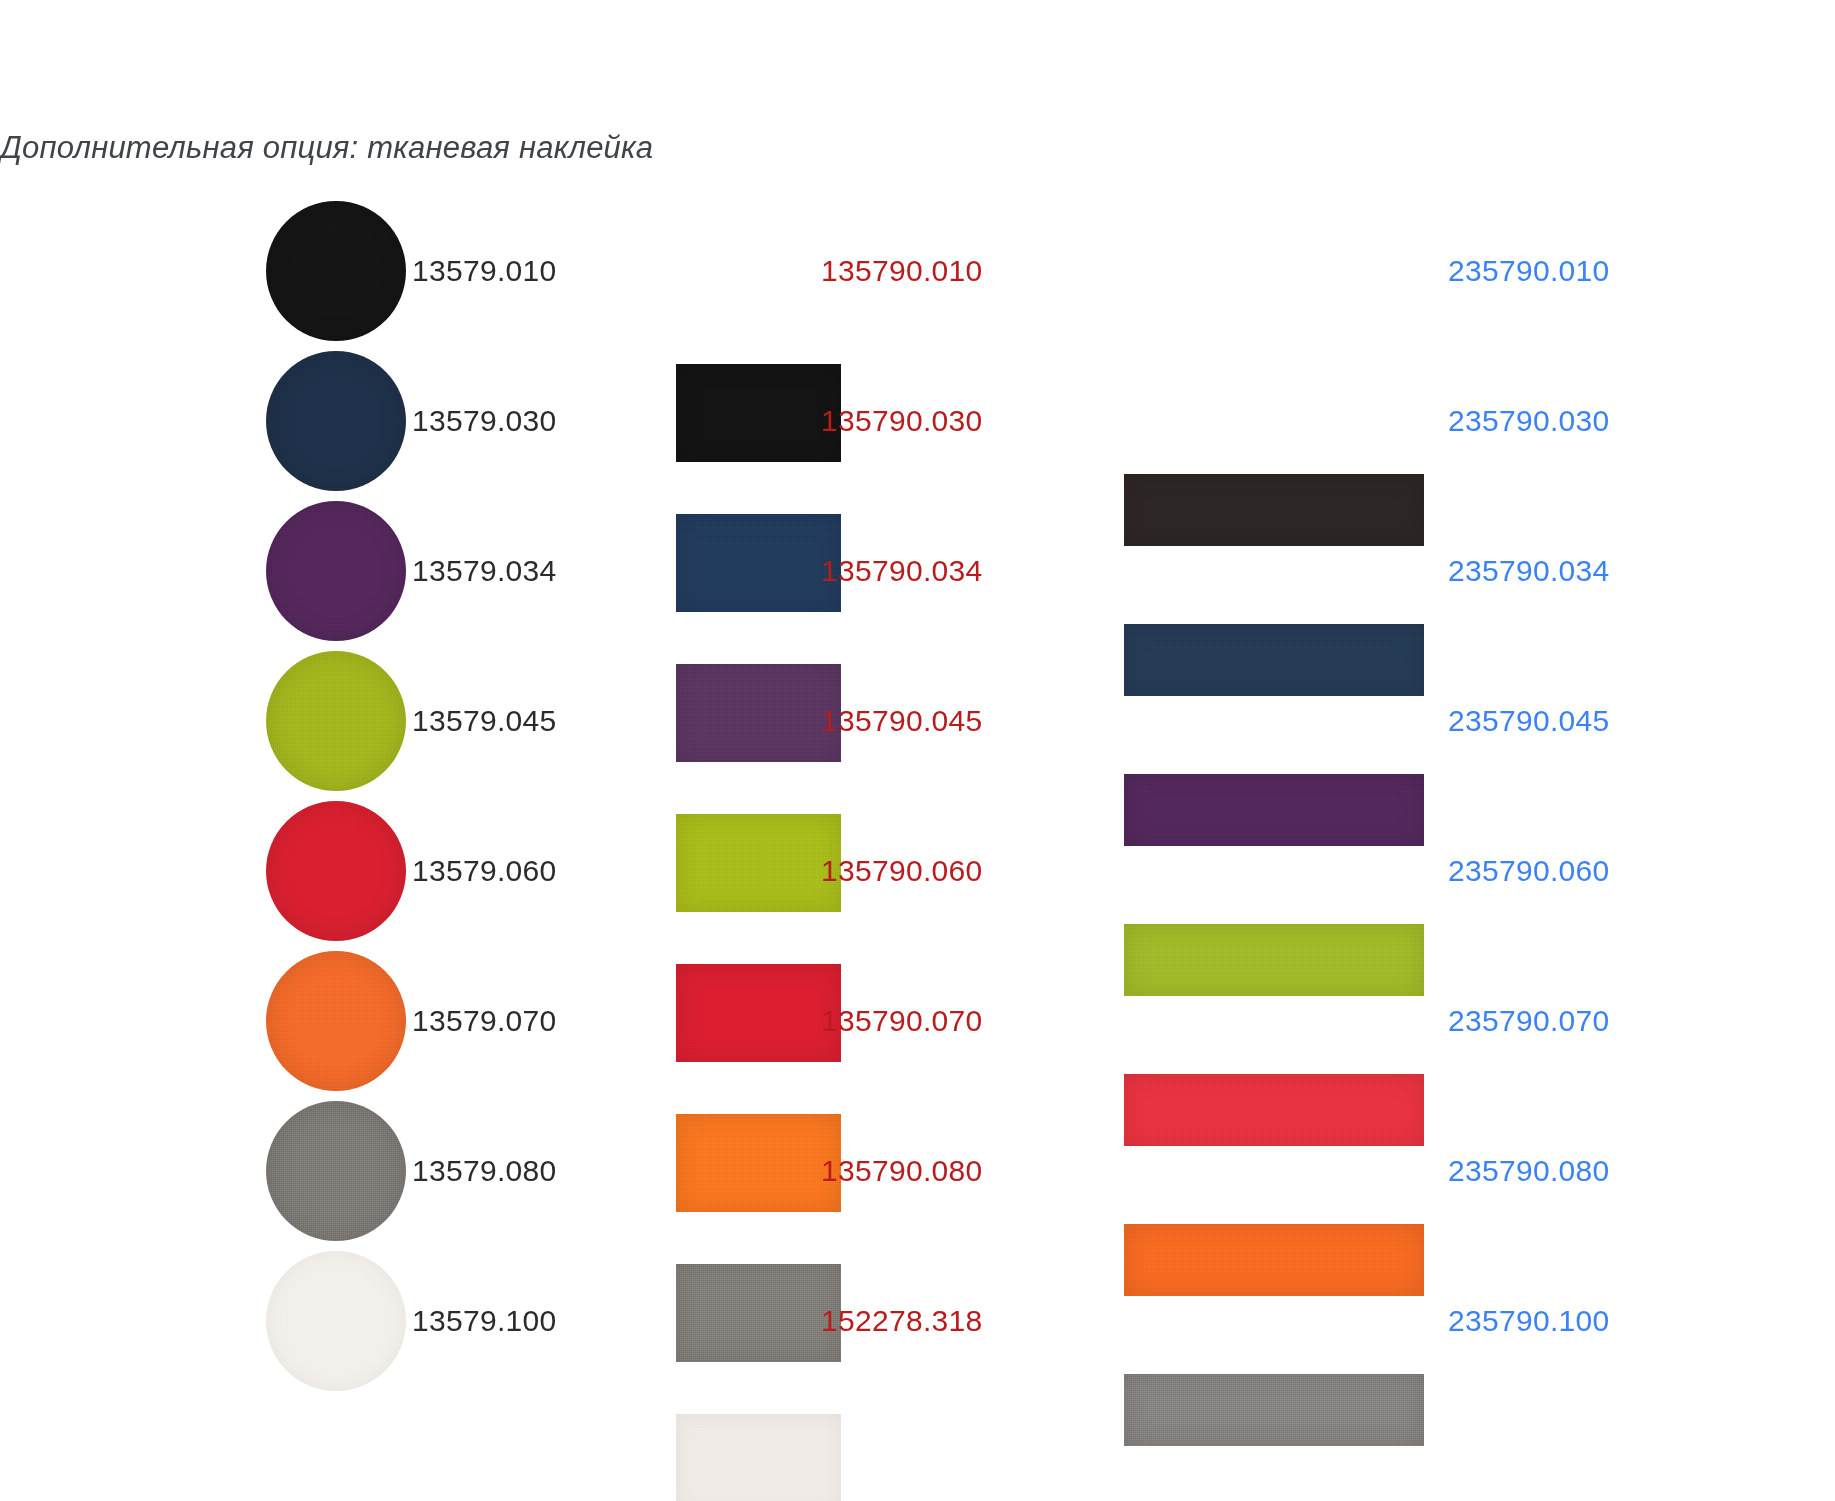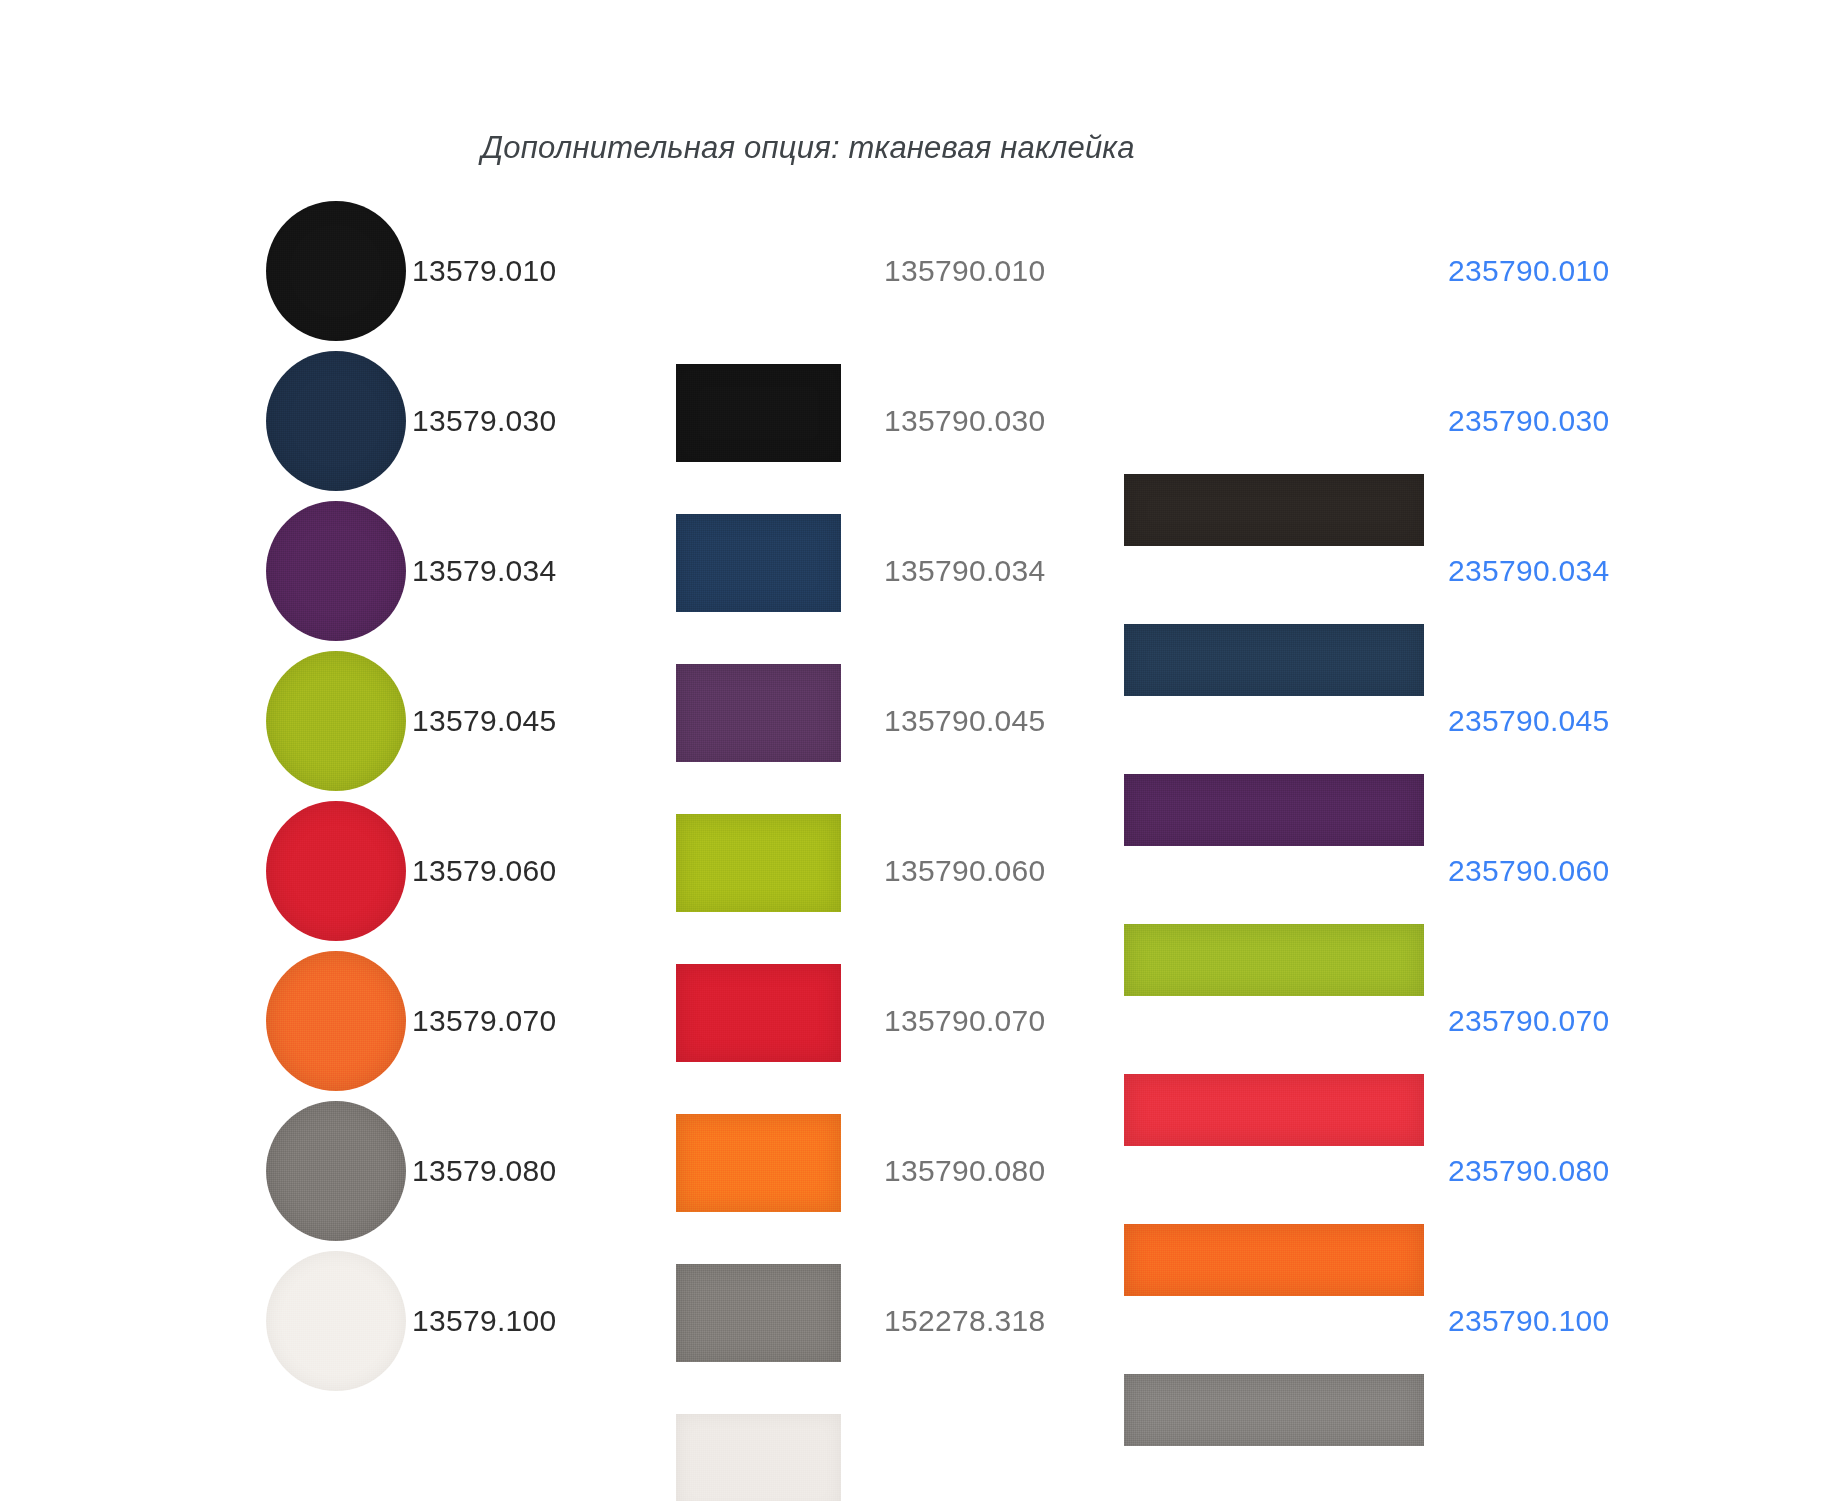--- a/index.html
+++ b/index.html
@@ -22,21 +22,21 @@
     height: 1501px;
     background: #ffffff;
   }
 
   
   #header-note {
     position: absolute;
     left: 0;
     top: 130px;
     width: 1616px;
-    text-align: center;
+    text-align: left;
     font-style: italic;
     font-size: 31px;
     letter-spacing: 0.2px;
     color: #3f4448;
     font-family: "Liberation Sans", sans-serif;
     white-space: nowrap;
   }
 
   
   #swatch-grid {
@@ -73,24 +73,24 @@
   
   .col-rect {
     position: absolute;
     left: 676px;
     top: 28px;
     width: 165px;
     height: 98px;
   }
   .col-rect-label {
     position: absolute;
-    left: 884px;
+    left: 821px;
     top: 58px;
     font-size: 30px;
-    color: #737373;
+    color: #b91c1c;
     letter-spacing: 0.3px;
     white-space: nowrap;
   }
 
   
   .col-strip {
     position: absolute;
     left: 1124px;
     top: 40px;
     width: 300px;

